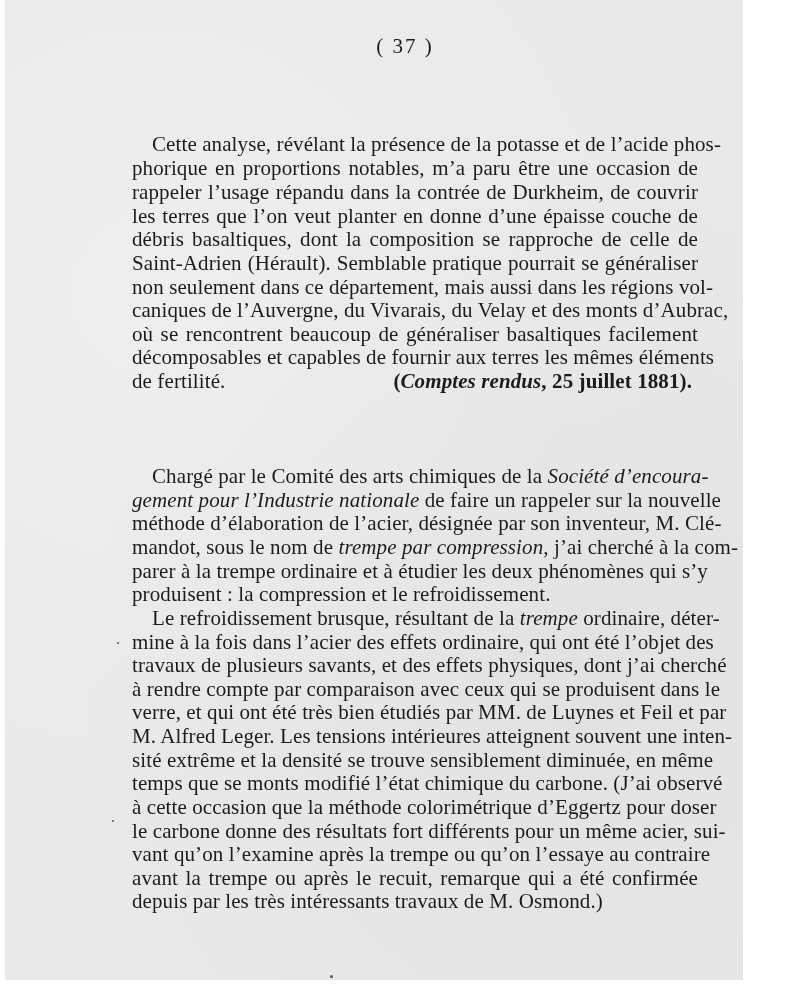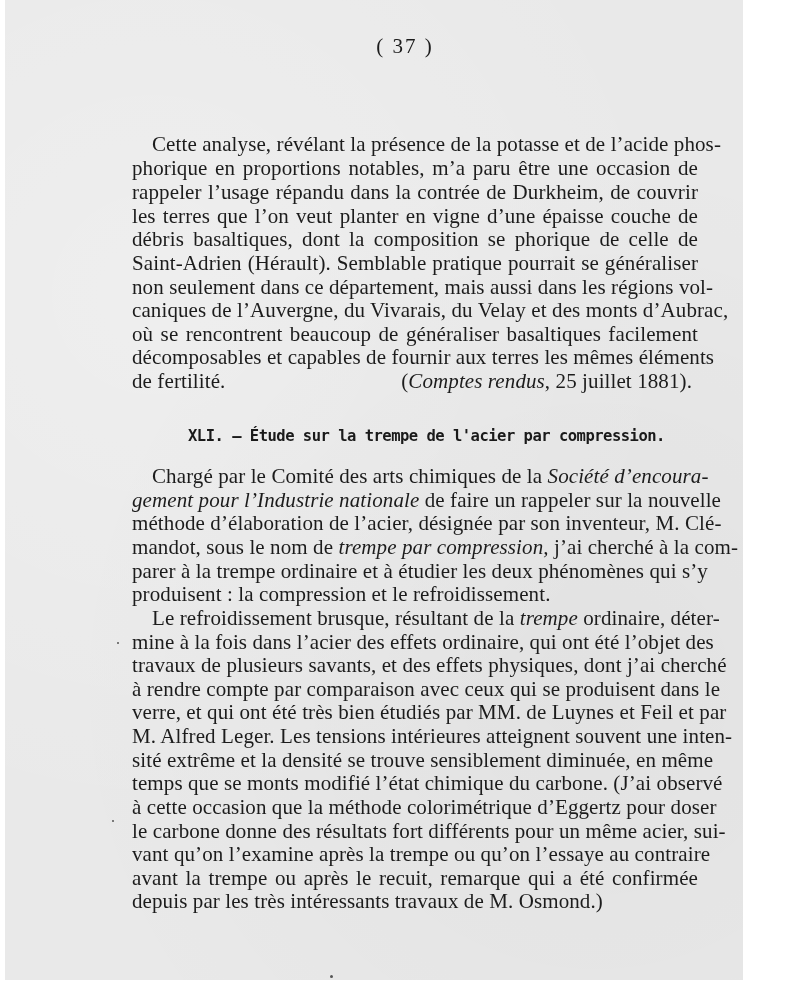--- a/index.html
+++ b/index.html
@@ -39,50 +39,49 @@
     position: absolute;
     font-family: "DejaVu Sans Mono", "Liberation Mono", monospace;
     font-weight: bold;
     font-size: 15.5px;
     color: #1a1a1a;
     white-space: nowrap;
     line-height: 20px;
   }
   .h1 { left: 131px; top: 94px; letter-spacing: -0.6px; }
   .h2 { left: 183px; top: 426px; letter-spacing: -0.5px; }
-  .right-cite { position: absolute; right: 0; }
+  .right-cite { position: absolute; right: 0; font-weight: bold; }
   i { font-style: italic; }
   .speck { position: absolute; width: 3px; height: 3px; border-radius: 50%; background: #555; }
 </style>
 </head>
 <body>
 
 <div class="page">
 
   <div class="pnum">( 37 )</div>
 
 
   <div>
     <div class="line indent" style="top:133px">Cette analyse, révélant la présence de la potasse et de l’acide phos-</div>
     <div class="line" style="top:157px">phorique en proportions notables, m’a paru être une occasion de</div>
     <div class="line" style="top:181px">rappeler l’usage répandu dans la contrée de Durkheim, de couvrir</div>
-    <div class="line" style="top:205px">les terres que l’on veut planter en vigne d’une épaisse couche de</div>
-    <div class="line" style="top:228px">débris basaltiques, dont la composition se phorique de celle de</div>
+    <div class="line" style="top:205px">les terres que l’on veut planter en donne d’une épaisse couche de</div>
+    <div class="line" style="top:228px">débris basaltiques, dont la composition se rapproche de celle de</div>
     <div class="line" style="top:252px">Saint-Adrien (Hérault). Semblable pratique pourrait se généraliser</div>
     <div class="line" style="top:276px">non seulement dans ce département, mais aussi dans les régions vol-</div>
     <div class="line" style="top:299px">caniques de l’Auvergne, du Vivarais, du Velay et des monts d’Aubrac,</div>
     <div class="line" style="top:323px">où se rencontrent beaucoup de généraliser basaltiques facilement</div>
     <div class="line" style="top:346px">décomposables et capables de fournir aux terres les mêmes éléments</div>
     <div class="line last" style="top:370px; text-align:center;">
       <span>de fertilité.</span>
       <span class="right-cite" style="right:6px"><span>(</span><i>Comptes rendus</i><span>, 25 juillet 1881).</span></span>
     </div>
   </div>
 
-  <div class="heading h2">XLI. — Étude sur la trempe de l'acier par compression.</div>
 
   <div>
     <div class="line indent" style="top:465px"><span>Chargé par le Comité des arts chimiques de la </span><i>Société d’encoura-</i></div>
     <div class="line" style="top:489px"><i>gement pour l’Industrie nationale</i><span> de faire un rappeler sur la nouvelle</span></div>
     <div class="line" style="top:512px">méthode d’élaboration de l’acier, désignée par son inventeur, M. Clé-</div>
     <div class="line" style="top:536px"><span>mandot, sous le nom de </span><i>trempe par compression,</i><span> j’ai cherché à la com-</span></div>
     <div class="line" style="top:560px">parer à la trempe ordinaire et à étudier les deux phénomènes qui s’y</div>
     <div class="line last" style="top:583px">produisent : la compression et le refroidissement.</div>
   </div>
 

